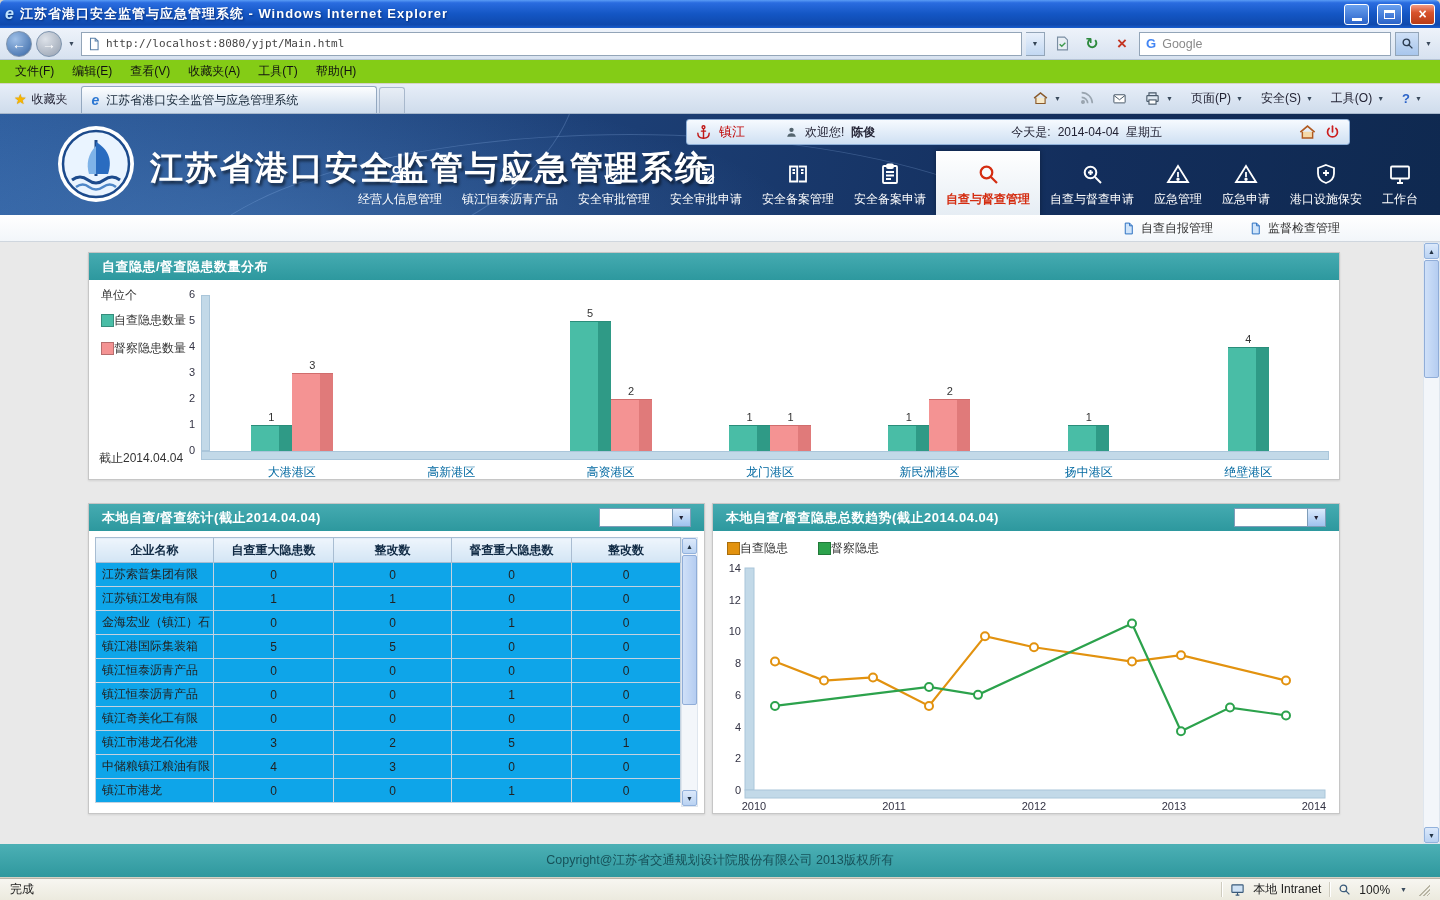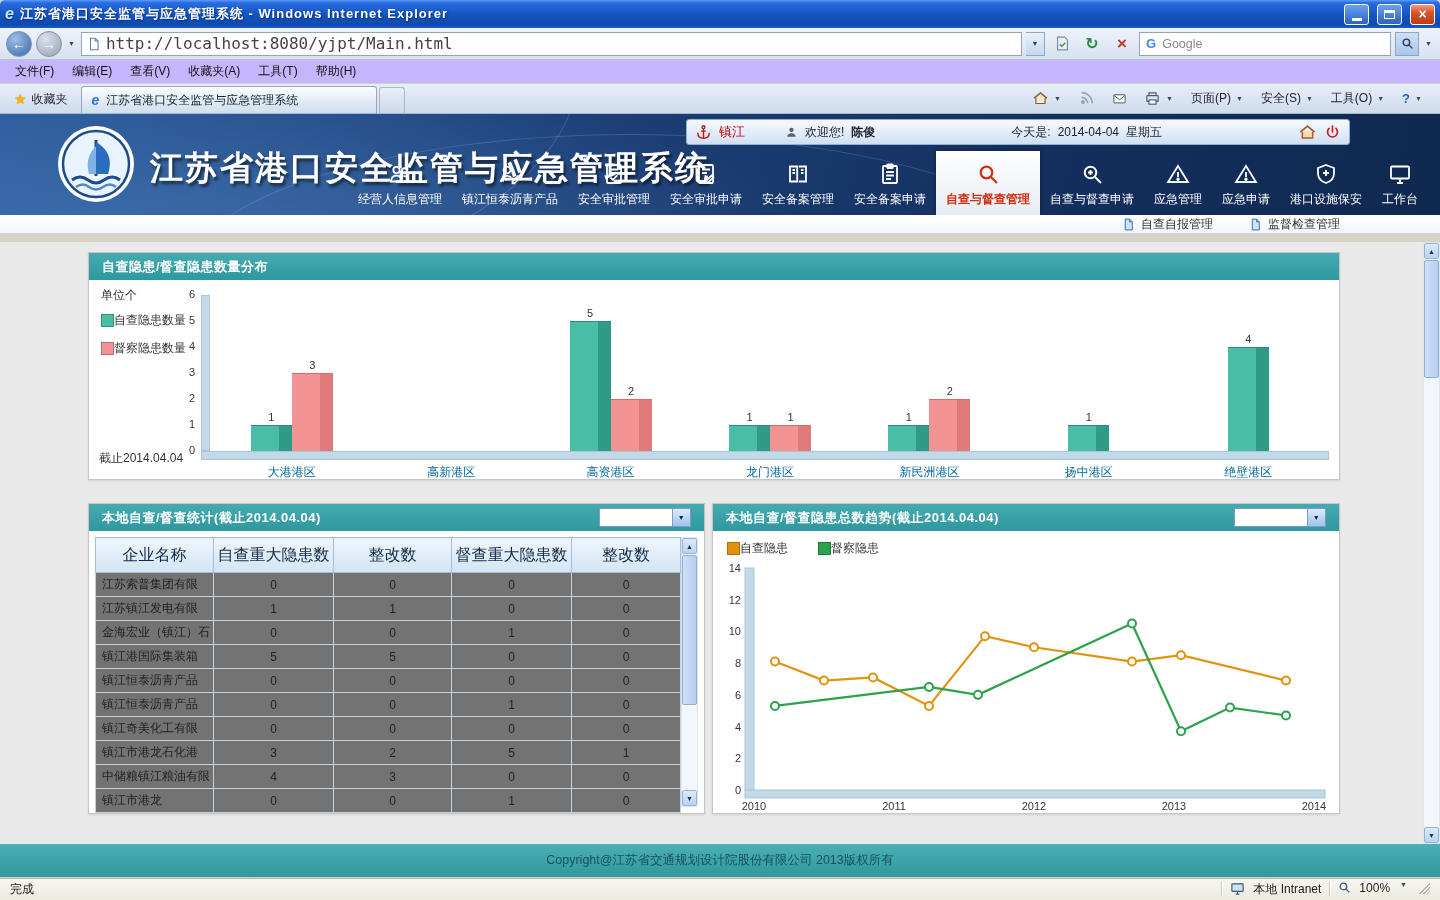--- a/index.html
+++ b/index.html
@@ -17,31 +17,31 @@
   .wb-close{background:linear-gradient(#f39b84,#d8532c 40%,#b93c17);font-size:14px;font-weight:bold}
   .glyph-min{width:10px;height:3px;background:#fff;margin-top:10px}
   .glyph-max{width:11px;height:9px;border:1px solid #fff;border-top-width:3px}
   
   #addrrow{position:absolute;left:0;top:28px;width:1440px;height:32px;background:linear-gradient(#eef3fa,#d7e2f0);border-bottom:1px solid #b6c4d6;display:flex;align-items:center;gap:4px;padding:0 6px}
   .navcircle{width:26px;height:26px;border-radius:50%;border:1px solid #7d93ad;display:flex;align-items:center;justify-content:center;font-size:14px;color:#fff;cursor:pointer}
   .nc-back{background:radial-gradient(circle at 35% 30%,#9fc0e8,#5580b8 70%,#40618f)}
   .nc-fwd{background:radial-gradient(circle at 35% 30%,#dde2e9,#aab3c0 70%,#8e98a6)}
   .mini-caret{font-size:7px;color:#3a4a5c;padding:0 2px;cursor:pointer}
   .addr-field{flex:1;height:24px;background:#fff;border:1px solid #93a5b8;display:flex;align-items:center;padding:0 5px;gap:5px}
-  .addr-field input{flex:1;border:none;outline:none;background:transparent;font-size:16px;color:#444;font-family:"DejaVu Sans Mono","Liberation Mono",monospace}
+  .addr-field input{flex:1;border:none;outline:none;background:transparent;font-size:11px;color:#444;font-family:"DejaVu Sans Mono","Liberation Mono",monospace}
   .combo-btn{width:19px;height:24px;background:linear-gradient(#e8f0fb,#c2d8f2);border:1px solid #93a5b8;border-left:none;display:flex;align-items:center;justify-content:center;font-size:7px;color:#345;cursor:pointer}
   .tb-btn{width:26px;height:26px;display:flex;align-items:center;justify-content:center;border-radius:2px;cursor:pointer}
   .refresh-glyph{color:#2e8b3e;font-size:16px;font-weight:bold}
   .stop-glyph{color:#c43522;font-size:17px;font-weight:bold}
   #searchbox{width:252px;height:24px;background:#fff;border:1px solid #93a5b8;display:flex;align-items:center;gap:6px;padding:0 6px}
   .g-logo{font-weight:bold;font-size:13px;color:#4285f4}
   #searchbox input{flex:1;border:none;outline:none;background:transparent;color:#8a8a8a;font-size:12.5px;font-family:inherit}
   .search-btn{width:24px;height:24px;background:linear-gradient(#cfe0f6,#a8c6ec);border:1px solid #93a5b8;display:flex;align-items:center;justify-content:center;cursor:pointer}
   
-  #menurow{position:absolute;left:0;top:60px;width:1440px;height:24px;background:#c4b5fd;border-bottom:1px solid #d5d3c8;display:flex;align-items:center;padding-left:6px}
+  #menurow{position:absolute;left:0;top:60px;width:1440px;height:24px;background:#84cc16;border-bottom:1px solid #d5d3c8;display:flex;align-items:center;padding-left:6px}
   .menu-item{padding:3px 9px;cursor:pointer;color:#111}
   
   #tabrow{position:absolute;left:0;top:84px;width:1440px;height:30px;background:linear-gradient(#e7eef8,#cfdcec);border-bottom:1px solid #a8b8cc;display:flex;align-items:flex-end}
   .fav-btn{display:flex;align-items:center;gap:5px;padding:0 10px;height:24px;margin:0 3px 2px 4px;cursor:pointer;color:#223}
   .star{color:#f7b500;font-size:14px;text-shadow:0 0 1px #b07c00}
   .tab{display:flex;align-items:center;gap:7px;height:27px;padding:0 10px;min-width:296px;background:linear-gradient(#fdfeff,#dfe9f4 60%,#d0deee);border:1px solid #93a8c0;border-bottom:none;border-radius:3px 3px 0 0;cursor:pointer;color:#123}
   .tab .e-logo{color:#2a76d2;text-shadow:none;font-size:14px}
   .tab-stub{width:26px;height:26px;margin-left:2px;background:linear-gradient(#e8eef6,#cdd9e8);border:1px solid #a8b8cc;border-bottom:none;border-radius:3px 3px 0 0;cursor:pointer}
   #cmdbar{margin-left:auto;display:flex;align-items:center;height:30px;padding-right:8px}
   .cmd{display:flex;align-items:center;gap:3px;padding:0 8px;height:26px;color:#223;cursor:pointer;white-space:nowrap}
@@ -56,21 +56,21 @@
   #welcome{position:absolute;left:686px;top:5px;width:664px;height:26px;background:linear-gradient(#f6faff,#cfe0f3);border:1px solid #8fb0d8;border-radius:3px;display:flex;align-items:center;padding:0 8px;gap:7px;font-size:12px;color:#223}
   .city{color:#c00202;font-weight:normal;font-size:13px}
   .username{font-weight:bold}
   .w-sp{flex:1}
   
   #mainnav{position:absolute;right:12px;bottom:0;display:flex;align-items:flex-end}
   .nav-item{height:64px;display:flex;flex-direction:column;align-items:center;justify-content:flex-end;padding:0 10px 7px;gap:5px;color:#fff;font-size:12px;white-space:nowrap;cursor:pointer}
   .nav-item svg{width:24px;height:24px}
   .nav-item.active{background:linear-gradient(#ffffff,#e6edf4);color:#d42c10;font-weight:bold;box-shadow:0 0 5px rgba(0,0,0,.35)}
   
-  #submenu{position:absolute;left:0;top:215px;width:1440px;height:19px;background:linear-gradient(#ffffff,#f2f6fa);border-bottom:1px solid #cfd6de;display:flex;justify-content:flex-end;align-items:center;gap:36px;padding-right:100px}
+  #submenu{position:absolute;left:0;top:215px;width:1440px;height:27px;background:linear-gradient(#ffffff,#f2f6fa);border-bottom:1px solid #cfd6de;display:flex;justify-content:flex-end;align-items:center;gap:36px;padding-right:100px}
   .sub-item{display:flex;align-items:center;gap:6px;color:#333;cursor:pointer}
   
   #content{position:absolute;left:0;top:242px;width:1440px;height:602px;background:#e9e9e9}
   .panel{position:absolute;background:#fff;border:1px solid #c6c6c6;box-shadow:0 1px 2px rgba(0,0,0,.10)}
   .panel-hd{height:27px;background:linear-gradient(#45abb1,#2d989e);color:#fff;font-weight:bold;font-size:13px;display:flex;align-items:center;padding:0 13px;letter-spacing:.5px}
   .hd-select{margin-left:auto;display:flex;height:19px;cursor:pointer}
   .hd-select-box{width:74px;background:#fff;border:1px solid #7f9db9}
   .hd-select-btn{width:18px;background:linear-gradient(#dcebfc,#9fc2ee);border:1px solid #7f9db9;border-left:none;display:flex;align-items:center;justify-content:center;font-size:7px;color:#223}
   
   #barPanel{left:88px;top:10px;width:1252px;height:228px}
@@ -89,40 +89,40 @@
   .bar{width:41px;position:relative}
   .bar-self{background:linear-gradient(90deg,#49bda6 0 68%,#2f9a86 68%);border-top:1px solid #2a8d7a}
   .bar-sup{background:linear-gradient(90deg,#f49393 0 68%,#e07a7a 68%);border-top:1px solid #d06d6d}
   .bar-val{position:absolute;top:-15px;left:0;width:100%;text-align:center;font-size:11px;color:#333}
   #bar-cats{position:absolute;left:123px;right:11px;top:184px;display:flex}
   .bar-cat{flex:1;text-align:center;font-size:12px;color:#0369a1}
   
   #tablePanel{left:88px;top:261px;width:617px;height:311px}
   #tbl-wrap{position:absolute;left:6px;top:33px;right:23px;bottom:6px}
   table{border-collapse:collapse;width:100%;table-layout:fixed}
-  th{background:linear-gradient(#eef5fc,#d3e5f5);border:1px solid #a8bdd2;font-weight:normal;height:35px;font-size:16px;color:#102a44}
-  td{border:1px solid #c3d2e0;height:24px;text-align:center;font-size:12px;color:#222;background:#737373;overflow:hidden;white-space:nowrap}
+  th{background:linear-gradient(#eef5fc,#d3e5f5);border:1px solid #a8bdd2;font-weight:bold;height:25px;font-size:12px;color:#102a44}
+  td{border:1px solid #c3d2e0;height:24px;text-align:center;font-size:12px;color:#222;background:#0ea5e9;overflow:hidden;white-space:nowrap}
   td.c-name{text-align:left;padding-left:6px}
   
   .sb{position:absolute;width:17px;background:#f3f6fa;border:1px solid #dfe6ee}
   .sb-btn{position:absolute;left:0;width:15px;height:16px;background:linear-gradient(#dce9fb,#b9d2f2);border:1px solid #93b2dc;border-radius:2px;display:flex;align-items:center;justify-content:center;font-size:7px;color:#234;cursor:pointer}
   .sb-thumb{position:absolute;left:0;width:15px;background:linear-gradient(90deg,#cfe0f8,#b5cdf1);border:1px solid #90add8;border-radius:2px;cursor:grab}
   #tbl-scroll{right:6px;top:33px;bottom:6px}
   #page-scroll{right:0;top:0;bottom:0}
   
   #linePanel{left:712px;top:261px;width:628px;height:311px}
   #line-legend{position:absolute;left:14px;top:36px;display:flex;gap:30px}
   #trend-chart-svg{position:absolute;left:8px;top:58px}
   .tick{font-size:11px;fill:#334;font-family:"Liberation Sans","DejaVu Sans",sans-serif}
   .ytick{text-anchor:end}
   .xtick{text-anchor:middle}
   
   #footer{position:absolute;left:0;top:844px;width:1440px;height:33px;background:linear-gradient(#4cb0b5,#2f989e);color:#17525a;display:flex;align-items:center;justify-content:center;font-size:12.5px}
   #statusbar{position:absolute;left:0;top:878px;width:1440px;height:22px;background:linear-gradient(#f7f6f1,#eceade);border-top:1px solid #b8b5a8;display:flex;align-items:center;padding:0 10px;gap:10px;color:#222}
-  .status-right{margin-left:auto;display:flex;gap:8px}
+  .status-right{margin-left:auto;display:flex;align-items:center;gap:8px}
   .vsep{width:1px;height:15px;background:#cfccbf;box-shadow:1px 0 0 #fff}
   #resize-grip{width:13px;height:13px;background:
     linear-gradient(135deg,transparent 0 57%,#b8b5a4 57% 64%,transparent 64% 71%,#b8b5a4 71% 78%,transparent 78% 85%,#b8b5a4 85% 92%,transparent 92%)}
 </style>
 </head>
 <body>
 
 <div id="titlebar">
   <span class="e-logo">e</span>
   <span id="title-text">江苏省港口安全监管与应急管理系统 - Windows Internet Explorer</span>

